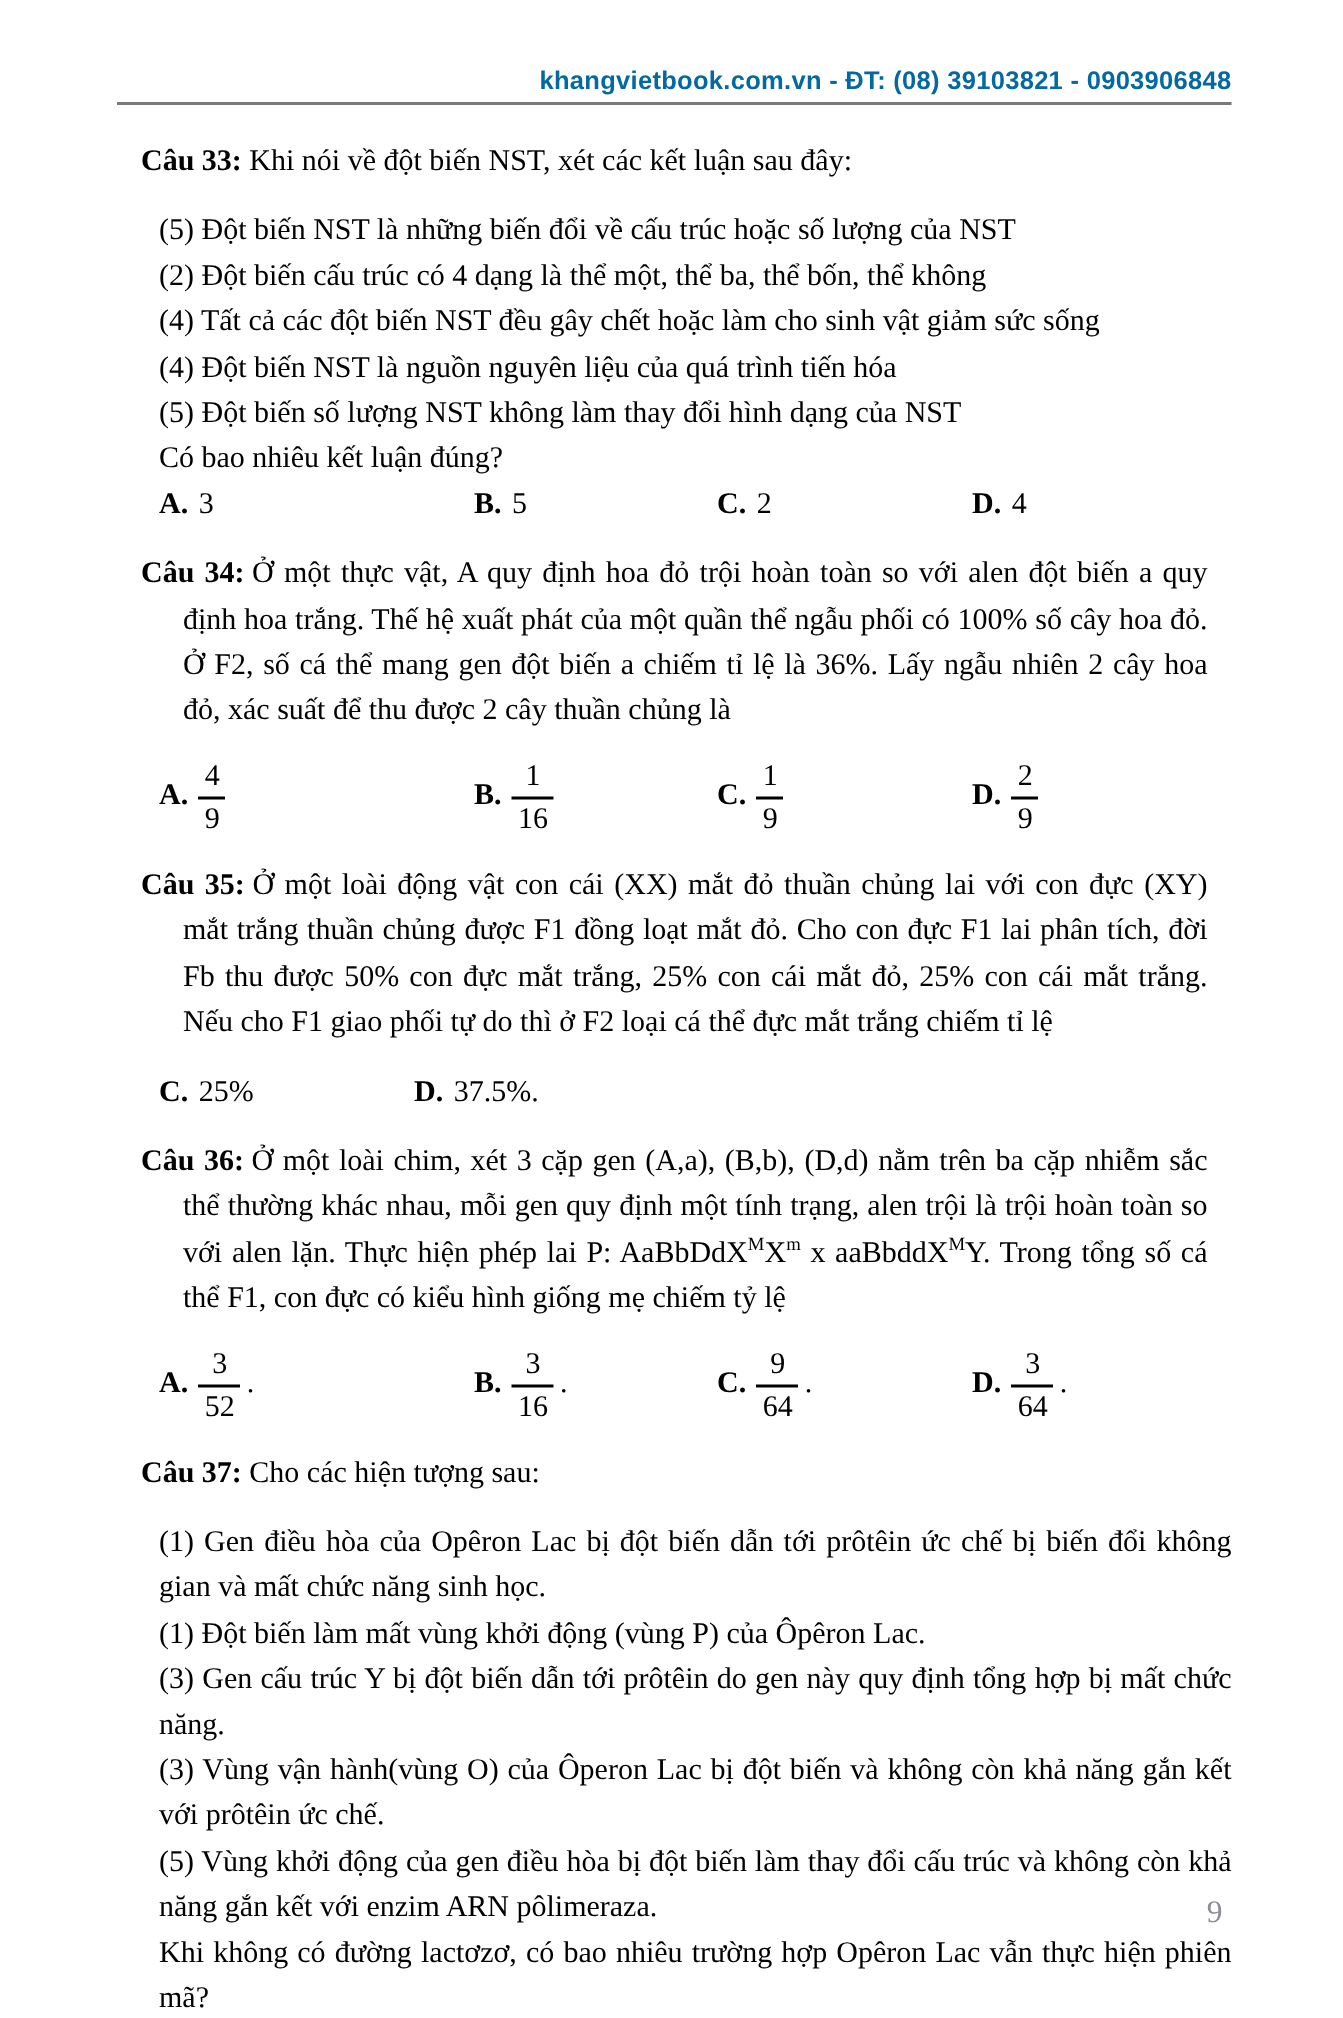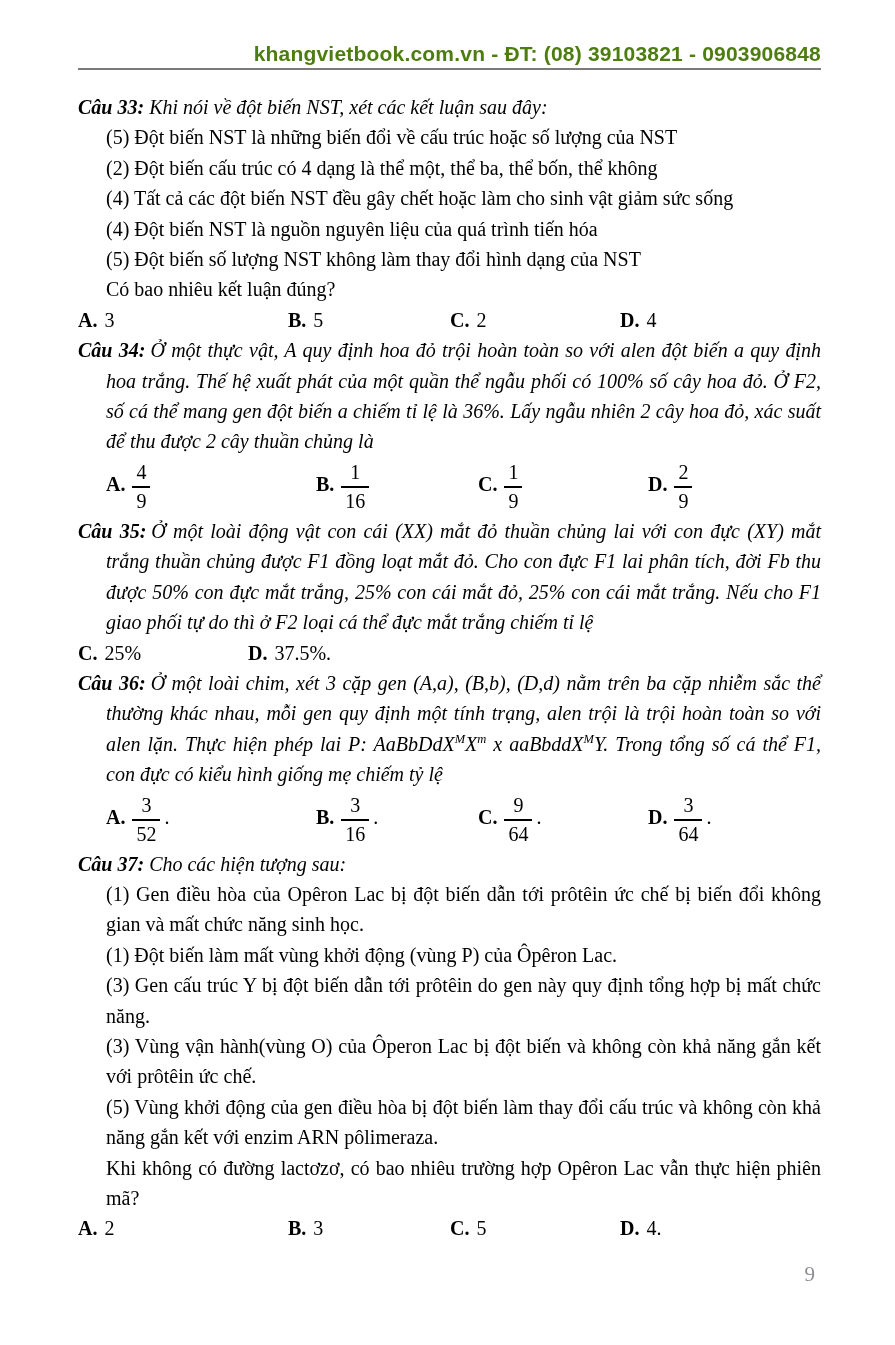--- a/index.html
+++ b/index.html
@@ -13,49 +13,49 @@
     color: #000000;
   }
   .content { padding: 0 74px 0 78px; }
 
   
   .site-header {
     margin-top: 44px;
     text-align: right;
     font-family: "Liberation Sans", sans-serif;
     font-weight: bold;
-    font-size: 21px;
+    font-size: 17px;
     line-height: 19px;
-    color: #4d7c0f;
+    color: #0369a1;
     letter-spacing: 0.2px;
   }
   .header-rule {
     margin-top: 5px;
     border: none;
     border-top: 2px solid #7a7a7a;
     height: 0;
   }
 
   
   .questions { margin-top: 22px; font-size: 20px; line-height: 30.4px; }
   .question { margin: 0; }
   .q-intro {
-    margin: 0;
+    margin: 16px;
     text-align: justify;
     padding-left: 28px;
     text-indent: -28px;
-    font-style: italic;
   }
   .q-label { font-weight: bold; margin-right: 5px; }
   .q-item, .q-prompt {
     margin: 0 0 0 28px;
     text-align: justify;
   }
   .opts {
     display: flex;
+    margin-left: 28px;
     align-items: center;
   }
   .opt { white-space: nowrap; }
   .opt-a { width: 210px; }
   .opt-b { width: 162px; }
   .opt-c { width: 170px; }
   .opt-d { flex: 1; }
   .opt-letter { font-weight: bold; margin-right: 7px; }
   .opts-frac { margin: 3px 0 2px 28px; }
   .frac {

